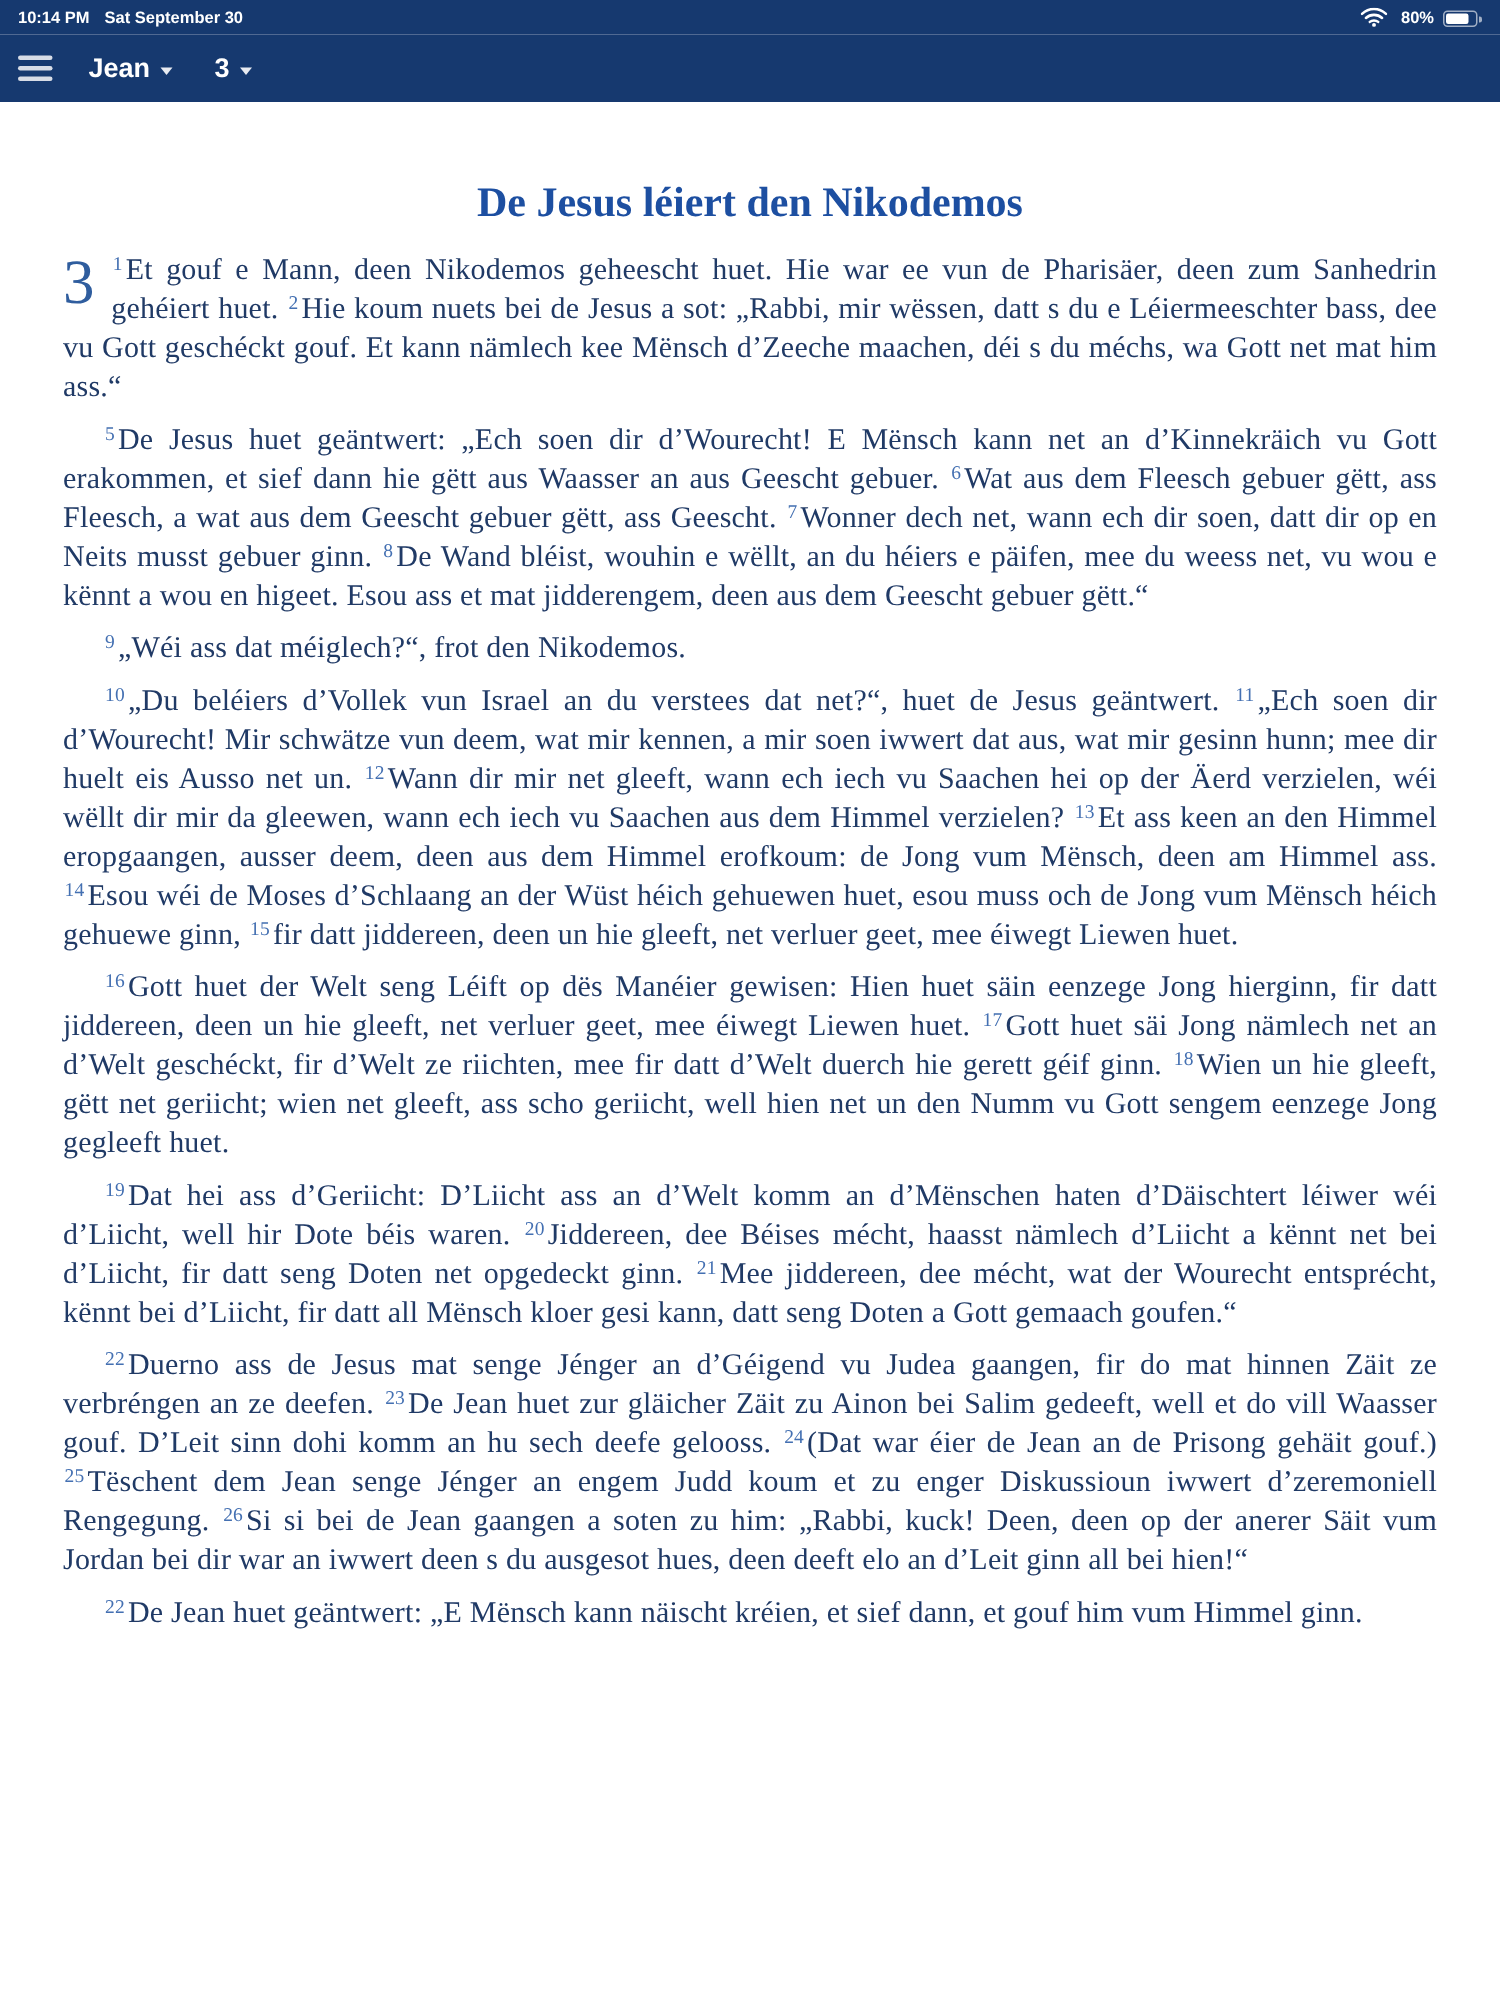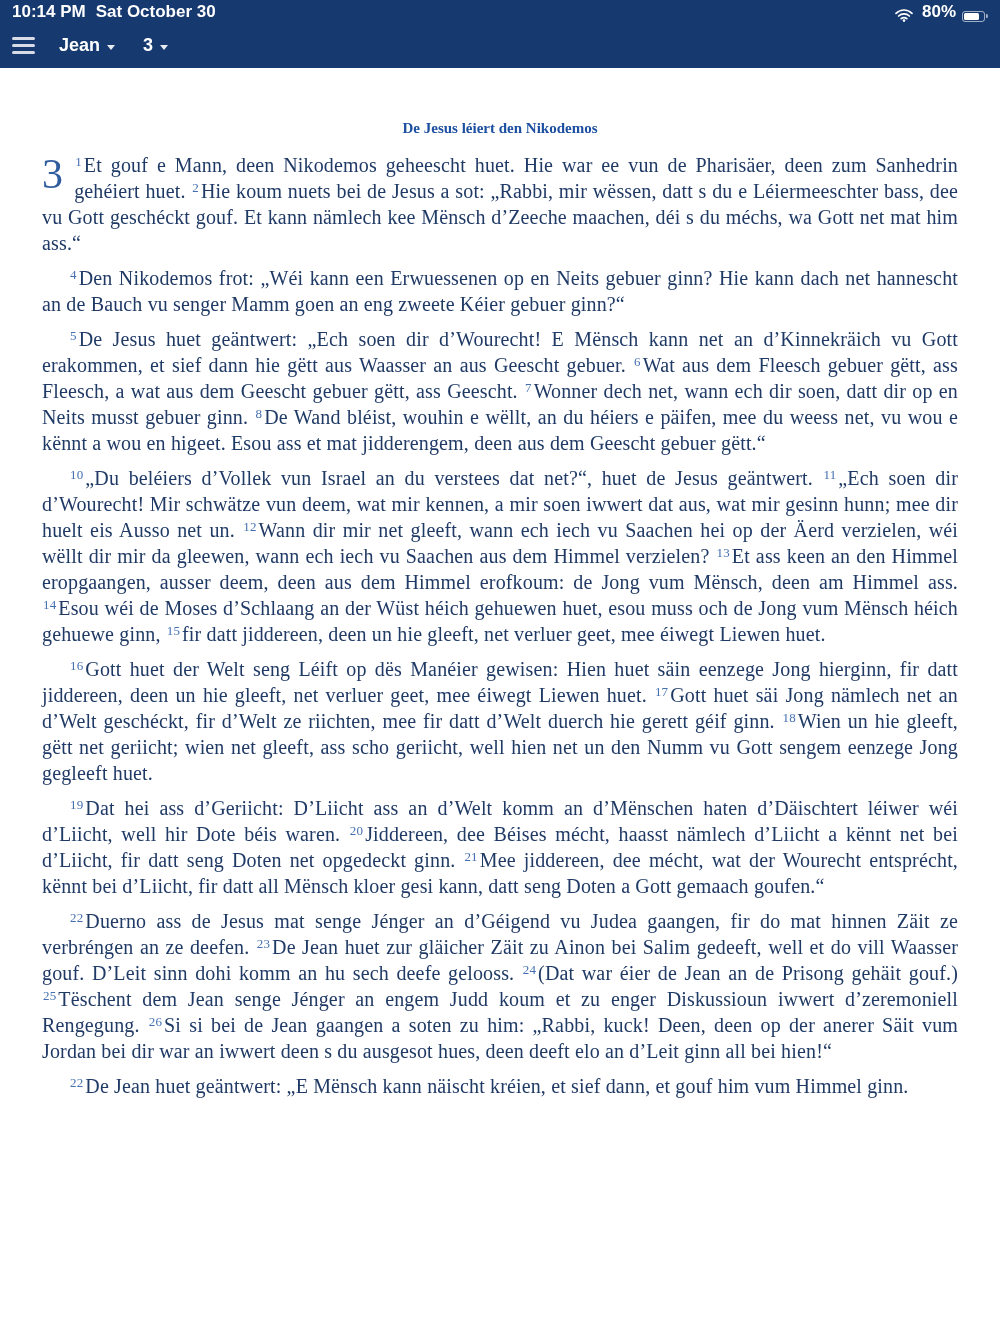--- a/index.html
+++ b/index.html
@@ -10,21 +10,21 @@
     --background:#ffffff;
   }
   *{margin:0;padding:0;box-sizing:border-box;}
   html,body{width:1000px;height:1334px;overflow:hidden;background:var(--background);}
   body{font-family:"Liberation Serif",serif;}
   .page{width:1000px;height:1334px;overflow:hidden;display:flex;flex-direction:column;}
 
   
   .statusbar{height:23px;background:var(--top-bar);color:#fff;display:flex;
     justify-content:space-between;align-items:center;padding:0 12px;
-    font-family:"Liberation Sans",sans-serif;font-size:17px;font-weight:bold;}
+    font-family:"Liberation Sans",sans-serif;font-size:11px;font-weight:bold;}
   .sb-left{display:flex;gap:10px;align-items:center;}
   .sb-right{display:flex;gap:6px;align-items:flex-end;}
   .wifi{display:inline-flex;align-items:flex-end;margin-right:3px;}
 
   .battery{display:inline-flex;align-items:center;}
   .battery .shell{display:inline-block;width:23px;height:11px;border:1px solid rgba(255,255,255,.6);
     border-radius:3px;padding:1px;}
   .battery .fill{display:block;height:100%;background:#fff;border-radius:1.5px;width:80%;}
   .battery .tip{display:inline-block;width:2px;height:4px;background:rgba(255,255,255,.6);
     border-radius:0 1.5px 1.5px 0;margin-left:1px;}
@@ -34,42 +34,42 @@
   .hamburger{width:23px;display:flex;flex-direction:column;gap:4.5px;cursor:pointer;}
   .hamburger span{display:block;height:2.5px;background:#d7dce6;border-radius:1.5px;}
   .nav-title{display:flex;gap:28px;color:#fff;
     font-family:"Liberation Sans",sans-serif;font-size:18px;font-weight:bold;}
   .selector{display:flex;align-items:center;gap:7px;cursor:pointer;}
   .caret{width:0;height:0;border-left:4.5px solid transparent;border-right:4.5px solid transparent;
     border-top:5.5px solid rgba(255,255,255,.9);margin-top:3px;}
 
   
   .content{flex:1;overflow:hidden;padding:24px 42px 0;}
-  .section-heading{text-align:center;color:var(--heading);font-size:15px;font-weight:bold;
+  .section-heading{text-align:center;color:var(--heading);font-size:28px;font-weight:bold;
     margin:28px 0 15px;}
   .section-heading:first-child{margin-top:28px;}
   .verse-paragraph{font-size:20px;line-height:26px;letter-spacing:0.15px;color:var(--body-text);
     text-align:justify;margin:0 0 9px;text-indent:27px;}
   .verse-paragraph.has-chapter{text-indent:0;}
   .chapter-num{float:left;font-size:42px;line-height:38px;padding:3px 11px 0 0;color:#2f5d9e;}
   .verse-num{font-size:13px;color:var(--verse-number);position:relative;top:-6px;
     margin:0 2px 0 1px;line-height:0;vertical-align:baseline;}
   .footnote-marker{font-size:13px;color:var(--verse-number);position:relative;top:-6px;
     line-height:0;vertical-align:baseline;text-decoration:underline;cursor:pointer;}
 </style>
 </head>
 <body>
 
 <div class="page">
 
   <header>
     <div class="statusbar">
       <div class="sb-left">
         <span>10:14 PM</span>
-        <span>Sat October 30</span>
+        <span>Sat September 30</span>
       </div>
       <div class="sb-right">
         <span class="wifi">
           <svg width="18" height="13" viewBox="0 0 18 13">
             <path d="M1 4.3 C3.3 2.1 6 1 9 1 c3 0 5.7 1.1 8 3.3" stroke="#ffffff" stroke-width="1.7" fill="none" stroke-linecap="round"></path>
             <path d="M3.6 7 C5.1 5.6 6.9 4.9 9 4.9 c2.1 0 3.9 0.7 5.4 2.1" stroke="#ffffff" stroke-width="1.7" fill="none" stroke-linecap="round"></path>
             <path d="M6.2 9.6 C7 8.9 8 8.6 9 8.6 c1 0 2 0.3 2.8 1" stroke="#ffffff" stroke-width="1.7" fill="none" stroke-linecap="round"></path>
             <circle cx="9" cy="11.6" r="1.3" fill="#ffffff"></circle>
           </svg>
         </span>
@@ -98,22 +98,22 @@
           <span>3</span>
           <span class="caret"></span>
         </div>
       </div>
     </div>
   </header>
 
   <main class="content" id="scripture">
       <h2 class="section-heading">De Jesus léiert den Nikodemos</h2>
       <p class="verse-paragraph has-chapter"><span class="chapter-num">3</span><sup class="verse-num">1</sup><span>Et gouf e Mann, deen Nikodemos geheescht huet. Hie war ee vun de Pharisäer, deen zum Sanhedrin gehéiert huet. </span><sup class="verse-num">2</sup><span>Hie koum nuets bei de Jesus a sot: „Rabbi, mir wëssen, datt s du e Léiermeeschter bass, dee vu Gott geschéckt gouf. Et kann nämlech kee Mënsch d’Zeeche maachen, déi s du méchs, wa Gott net mat him ass.“</span></p>
-      <p class="verse-paragraph"><sup class="verse-num">4</sup><span>Den Nikodemos frot: „Wéi kann een Erwuessenen op en Neits gebuer ginn? Hie kann dach net hannescht an de Bauch vu senger Mamm goen an eng zweete Kéier gebuer ginn?“</span></p>
       <p class="verse-paragraph"><sup class="verse-num">5</sup><span>De Jesus huet geäntwert: „Ech soen dir d’Wourecht! E Mënsch kann net an d’Kinnekräich vu Gott erakommen, et sief dann hie gëtt aus Waasser an aus Geescht gebuer. </span><sup class="verse-num">6</sup><span>Wat aus dem Fleesch gebuer gëtt, ass Fleesch, a wat aus dem Geescht gebuer gëtt, ass Geescht. </span><sup class="verse-num">7</sup><span>Wonner dech net, wann ech dir soen, datt dir op en Neits musst gebuer ginn. </span><sup class="verse-num">8</sup><span>De Wand bléist, wouhin e wëllt, an du héiers e päifen, mee du weess net, vu wou e kënnt a wou en higeet. Esou ass et mat jidderengem, deen aus dem Geescht gebuer gëtt.“</span></p>
+      <p class="verse-paragraph"><sup class="verse-num">9</sup><span>„Wéi ass dat méiglech?“, frot den Nikodemos.</span></p>
       <p class="verse-paragraph"><sup class="verse-num">10</sup><span>„Du beléiers d’Vollek vun Israel an du verstees dat net?“, huet de Jesus geäntwert. </span><sup class="verse-num">11</sup><span>„Ech soen dir d’Wourecht! Mir schwätze vun deem, wat mir kennen, a mir soen iwwert dat aus, wat mir gesinn hunn; mee dir huelt eis Ausso net un. </span><sup class="verse-num">12</sup><span>Wann dir mir net gleeft, wann ech iech vu Saachen hei op der Äerd verzielen, wéi wëllt dir mir da gleewen, wann ech iech vu Saachen aus dem Himmel verzielen? </span><sup class="verse-num">13</sup><span>Et ass keen an den Himmel eropgaangen, ausser deem, deen aus dem Himmel erofkoum: de Jong vum Mënsch, deen am Himmel ass. </span><sup class="verse-num">14</sup><span>Esou wéi de Moses d’Schlaang an der Wüst héich gehuewen huet, esou muss och de Jong vum Mënsch héich gehuewe ginn, </span><sup class="verse-num">15</sup><span>fir datt jiddereen, deen un hie gleeft, net verluer geet, mee éiwegt Liewen huet.</span></p>
       <p class="verse-paragraph"><sup class="verse-num">16</sup><span>Gott huet der Welt seng Léift op dës Manéier gewisen: Hien huet säin eenzege Jong hierginn, fir datt jiddereen, deen un hie gleeft, net verluer geet, mee éiwegt Liewen huet. </span><sup class="verse-num">17</sup><span>Gott huet säi Jong nämlech net an d’Welt geschéckt, fir d’Welt ze riichten, mee fir datt d’Welt duerch hie gerett géif ginn. </span><sup class="verse-num">18</sup><span>Wien un hie gleeft, gëtt net geriicht; wien net gleeft, ass scho geriicht, well hien net un den Numm vu Gott sengem eenzege Jong gegleeft huet.</span></p>
       <p class="verse-paragraph"><sup class="verse-num">19</sup><span>Dat hei ass d’Geriicht: D’Liicht ass an d’Welt komm an d’Mënschen haten d’Däischtert léiwer wéi d’Liicht, well hir Dote béis waren. </span><sup class="verse-num">20</sup><span>Jiddereen, dee Béises mécht, haasst nämlech d’Liicht a kënnt net bei d’Liicht, fir datt seng Doten net opgedeckt ginn. </span><sup class="verse-num">21</sup><span>Mee jiddereen, dee mécht, wat der Wourecht entsprécht, kënnt bei d’Liicht, fir datt all Mënsch kloer gesi kann, datt seng Doten a Gott gemaach goufen.“</span></p>
       <p class="verse-paragraph"><sup class="verse-num">22</sup><span>Duerno ass de Jesus mat senge Jénger an d’Géigend vu Judea gaangen, fir do mat hinnen Zäit ze verbréngen an ze deefen. </span><sup class="verse-num">23</sup><span>De Jean huet zur gläicher Zäit zu Ainon bei Salim gedeeft, well et do vill Waasser gouf. D’Leit sinn dohi komm an hu sech deefe gelooss. </span><sup class="verse-num">24</sup><span>(Dat war éier de Jean an de Prisong gehäit gouf.) </span><sup class="verse-num">25</sup><span>Tëschent dem Jean senge Jénger an engem Judd koum et zu enger Diskussioun iwwert d’zeremoniell Rengegung. </span><sup class="verse-num">26</sup><span>Si si bei de Jean gaangen a soten zu him: „Rabbi, kuck! Deen, deen op der anerer Säit vum Jordan bei dir war an iwwert deen s du ausgesot hues, deen deeft elo an d’Leit ginn all bei hien!“</span></p>
       <p class="verse-paragraph"><sup class="verse-num">22</sup><span>De Jean huet geäntwert: „E Mënsch kann näischt kréien, et sief dann, et gouf him vum Himmel ginn.</span></p>
     </main>
 
 </div>
 
 </body></html>

